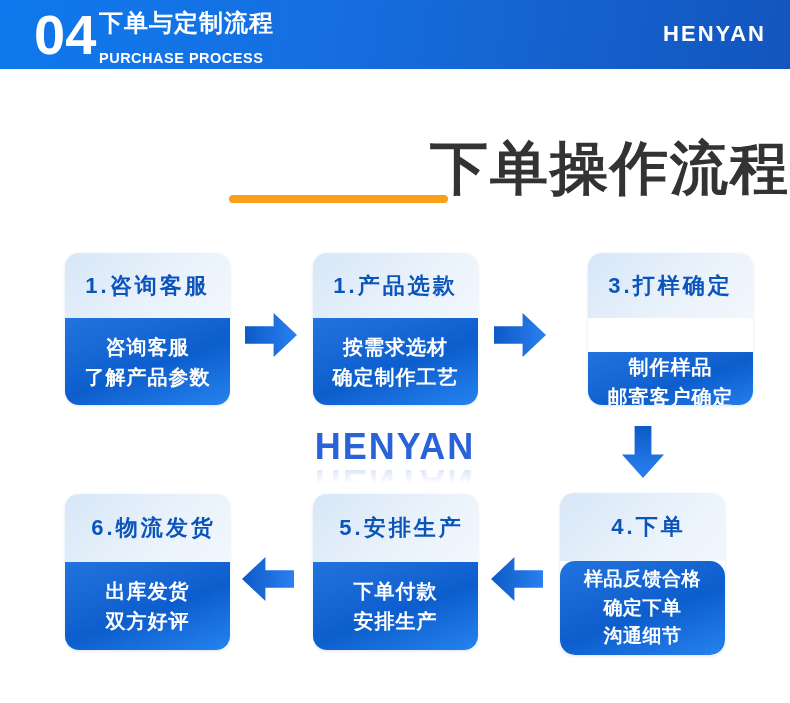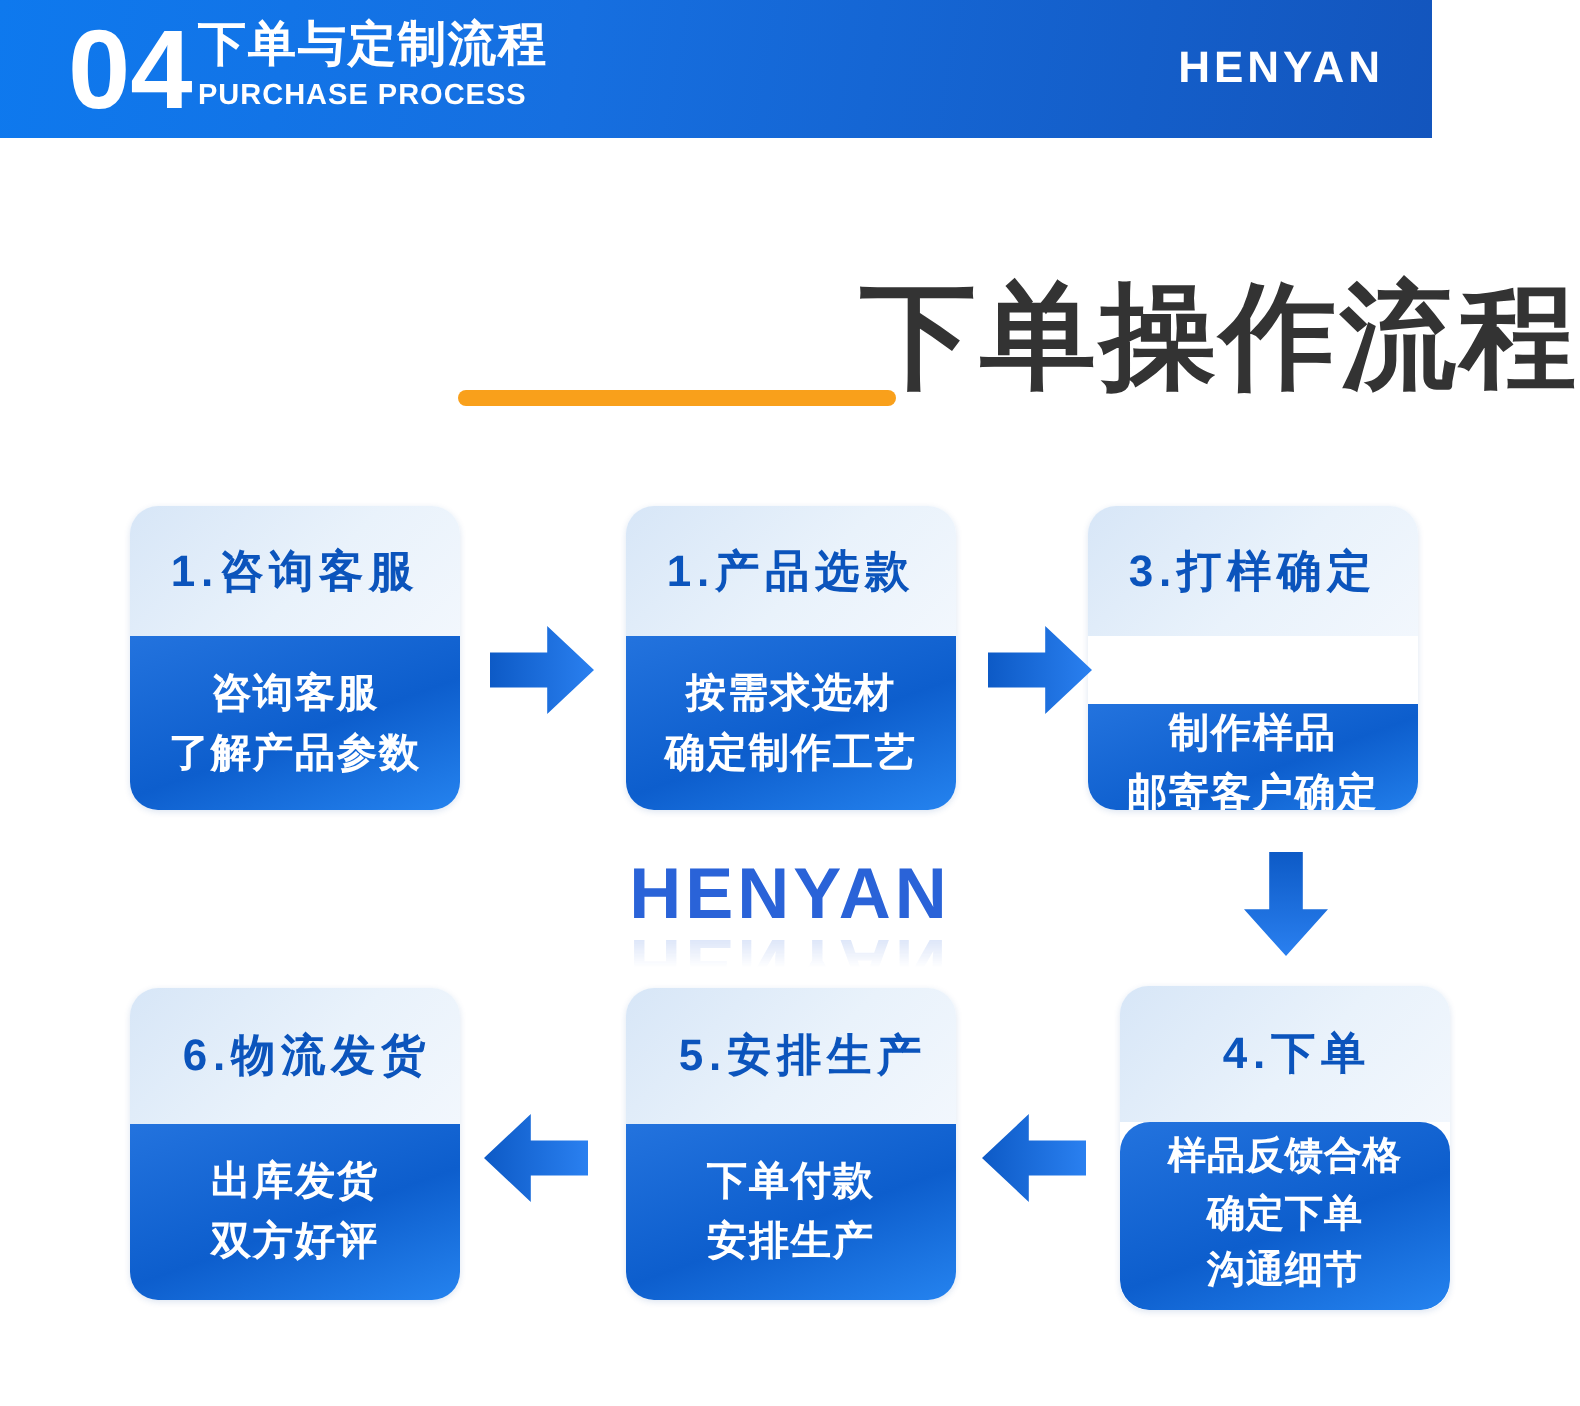--- a/index.html
+++ b/index.html
@@ -2,33 +2,33 @@
 <html><head>
 <meta charset="utf-8">
 <style>
   html,body{margin:0;padding:0;background:#fff;}
   #page{
     position:relative;width:790px;height:703px;overflow:hidden;background:#ffffff;
     font-family:"Liberation Sans","DejaVu Sans",sans-serif;
   }
   
   .header-bar{
-    position:absolute;left:0;top:0;width:716px;height:69px;
+    position:absolute;left:0;top:0;width:790px;height:69px;
     background:linear-gradient(100deg,#0e79ee 0%,#166fe0 40%,#1355bd 100%);
   }
   .section-number{
     position:absolute;left:34px;top:2px;
     font-size:56px;font-weight:bold;color:#ffffff;letter-spacing:0px;line-height:66px;
   }
   .header-titles{position:absolute;left:99px;top:9px;}
   .section-title{
     font-size:24px;font-weight:bold;color:#ffffff;letter-spacing:1px;line-height:28px;
   }
   .section-subtitle{
-    font-size:14.5px;font-weight:bold;color:#ffffff;letter-spacing:0.5px;line-height:18px;margin-top:2px;
+    font-size:14.5px;font-weight:bold;color:#ffffff;letter-spacing:0.5px;line-height:18px;margin-top:12px;
   }
   .brand-logo{
     position:absolute;right:24px;top:21px;
     font-size:22px;font-weight:bold;color:#ffffff;letter-spacing:2px;
   }
   
   .page-title{
     position:absolute;left:0;top:130px;width:790px;text-align:right;
     font-size:58px;font-weight:bold;color:#333333;letter-spacing:2px;z-index:2;
   }
@@ -62,21 +62,21 @@
   }
   .step-card.bottom .step-header{height:68px;flex:0 0 68px;padding-left:12px;}
   .step-body{
     flex:1;display:flex;flex-direction:column;align-items:center;justify-content:center;
     background:linear-gradient(160deg,#2373de 0%,#0d5ecd 55%,#2583ef 100%);
     color:#ffffff;font-size:20px;font-weight:bold;line-height:1.5;letter-spacing:1px;
   }
   .step-card.three-line .step-body{font-size:19px;line-height:1.5;letter-spacing:0.5px;border-radius:15px;}
   .step-1{left:65px;top:253px;height:152px;}
   .step-2{left:313px;top:253px;height:152px;}
-  .step-3{left:544px;top:253px;height:152px;gap:34px;}
+  .step-3{left:588px;top:253px;height:152px;gap:34px;}
   .step-4{left:560px;top:493px;height:162px;}
   .step-5{left:313px;top:494px;height:156px;}
   .step-6{left:65px;top:494px;height:156px;}
   
   .arrow{position:absolute;background:linear-gradient(to right,#0d5ac6,#2a80f0);}
   .arrow.h{width:52px;height:44px;}
   .arrow.right{clip-path:polygon(0% 30%,55% 30%,55% 0%,100% 50%,55% 100%,55% 70%,0% 70%);}
   .arrow.left{clip-path:polygon(100% 30%,45% 30%,45% 0%,0% 50%,45% 100%,45% 70%,100% 70%);}
   .arrow.down{
     width:42px;height:52px;background:linear-gradient(to bottom,#0d5ac6,#2a80f0);

